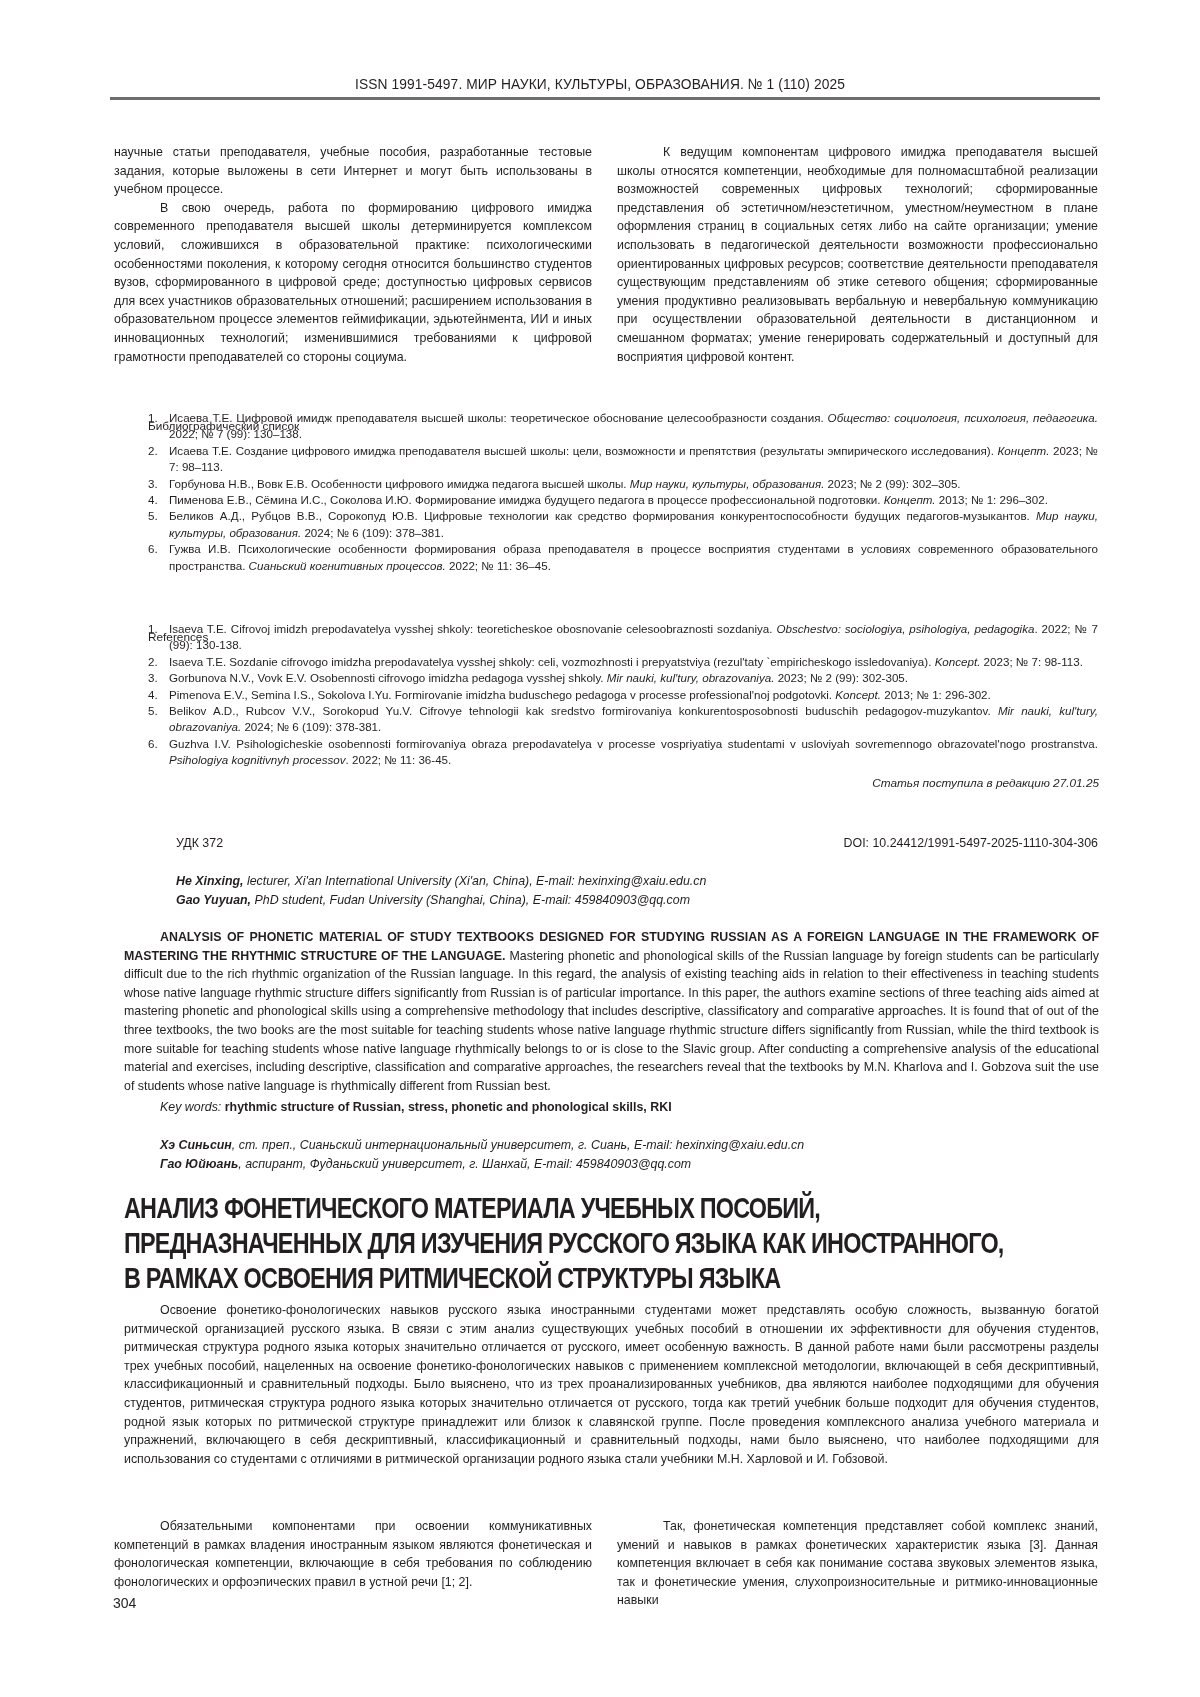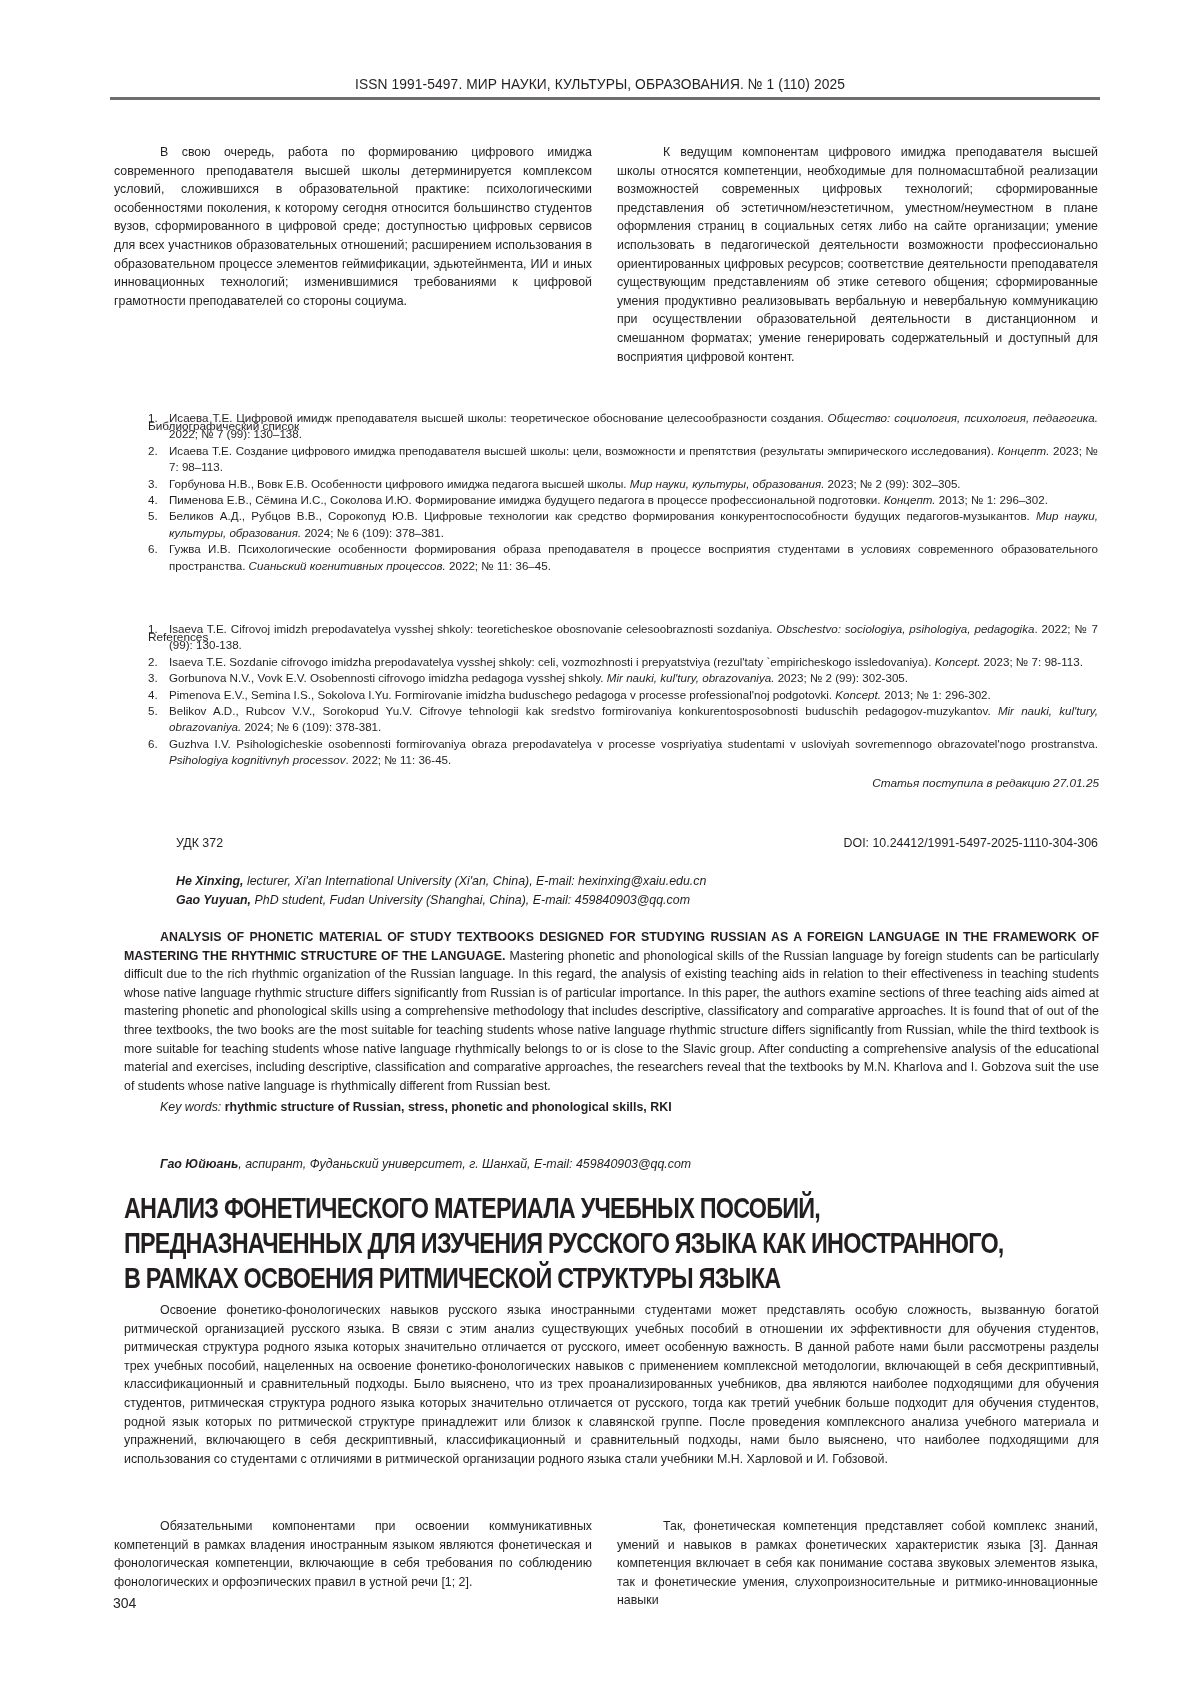--- a/index.html
+++ b/index.html
@@ -38,20 +38,21 @@
 </style>
 </head>
 <body>
 
 <div class="page">
 
   <div class="running-head">ISSN 1991-5497. МИР НАУКИ, КУЛЬТУРЫ, ОБРАЗОВАНИЯ.  № 1 (110) 2025</div>
   <div class="head-rule"></div>
 
   <div class="col colL">
+    <p>научные статьи преподавателя, учебные пособия, разработанные тестовые задания, которые выложены в сети Интернет и могут быть использованы в учебном процессе.</p>
     <p class="indent">В свою очередь, работа по формированию цифрового имиджа современного преподавателя высшей школы детерминируется комплексом условий, сложившихся в образовательной практике: психологическими особенностями поколения, к которому сегодня относится большинство студентов вузов, сформированного в цифровой среде; доступностью цифровых сервисов для всех участников образовательных отношений; расширением использования в образовательном процессе элементов геймификации, эдьютейнмента, ИИ и иных инновационных технологий; изменившимися требованиями к цифровой грамотности преподавателей со стороны социума.</p>
   </div>
   <div class="col colR">
     <p class="indent">К ведущим компонентам цифрового имиджа преподавателя высшей школы относятся компетенции, необходимые для полномасштабной реализации возможностей современных цифровых технологий; сформированные представления об эстетичном/неэстетичном, уместном/неуместном в плане оформления страниц в социальных сетях либо на сайте организации; умение использовать в педагогической деятельности возможности профессионально ориентированных цифровых ресурсов; соответствие деятельности преподавателя существующим представлениям об этике сетевого общения; сформированные умения продуктивно реализовывать вербальную и невербальную коммуникацию при осуществлении образовательной деятельности в дистанционном и смешанном форматах; умение генерировать содержательный и доступный для восприятия цифровой контент.</p>
   </div>
 
   <div class="section-label" style="top:383px;">Библиографический список</div>
 
   <ol class="ref-list" style="top:410px;">
     <li><span class="num">1.</span><span>Исаева Т.Е. Цифровой имидж преподавателя высшей школы: теоретическое обоснование целесообразности создания. </span><i>Общество: социология, психология, педагогика.</i><span> 2022; № 7 (99): 130–138.</span></li>
@@ -78,20 +79,21 @@
   <div class="udk">УДК 372</div>
   <div class="doi">DOI: 10.24412/1991-5497-2025-1110-304-306</div>
 
   <div class="author-line" style="top:874px;"><b>He Xinxing,</b><span> lecturer, Xi'an International University (Xi'an, China), E-mail: hexinxing@xaiu.edu.cn</span></div>
   <div class="author-line" style="top:893px;"><b>Gao Yuyuan,</b><span> PhD student, Fudan University (Shanghai, China), E-mail: 459840903@qq.com</span></div>
 
   <p class="abstract" style="top:928px;"><span class="indent"></span><b>ANALYSIS OF PHONETIC MATERIAL OF STUDY TEXTBOOKS DESIGNED FOR STUDYING RUSSIAN AS A FOREIGN LANGUAGE IN THE FRAMEWORK OF MASTERING THE RHYTHMIC STRUCTURE OF THE LANGUAGE.</b><span> Mastering phonetic and phonological skills of the Russian language by foreign students can be particularly difficult due to the rich rhythmic organization of the Russian language. In this regard, the analysis of existing teaching aids in relation to their effectiveness in teaching students whose native language rhythmic structure differs significantly from Russian is of particular importance. In this paper, the authors examine sections of three teaching aids aimed at mastering phonetic and phonological skills using a comprehensive methodology that includes descriptive, classificatory and comparative approaches. It is found that of out of the three textbooks, the two books are the most suitable for teaching students whose native language rhythmic structure differs significantly from Russian, while the third textbook is more suitable for teaching students whose native language rhythmically belongs to or is close to the Slavic group. After conducting a comprehensive analysis of the educational material and exercises, including descriptive, classification and comparative approaches, the researchers reveal that the textbooks by M.N. Kharlova and I. Gobzova suit the use of students whose native language is rhythmically different from Russian best.</span></p>
 
   <div class="keywords" style="top:1100px;"><i>Key words: </i><b>rhythmic structure of Russian, stress, phonetic and phonological skills, RKI</b></div>
 
+  <div class="author-line" style="top:1138px; left:160px;"><b>Хэ Синьсин</b><span>, ст. преп., Сианьский интернациональный университет, г. Сиань, E-mail: hexinxing@xaiu.edu.cn</span></div>
   <div class="author-line" style="top:1157px; left:160px;"><b>Гао Юйюань</b><span>, аспирант, Фуданьский университет, г. Шанхай, E-mail: 459840903@qq.com</span></div>
 
   <h1 class="main-title" style="top:1190px;">
     <div>АНАЛИЗ ФОНЕТИЧЕСКОГО МАТЕРИАЛА УЧЕБНЫХ ПОСОБИЙ,</div>
     <div>ПРЕДНАЗНАЧЕННЫХ ДЛЯ ИЗУЧЕНИЯ РУССКОГО ЯЗЫКА КАК ИНОСТРАННОГО,</div>
     <div>В РАМКАХ ОСВОЕНИЯ РИТМИЧЕСКОЙ СТРУКТУРЫ ЯЗЫКА</div>
   </h1>
 
   <p class="abstract" style="top:1301px;"><span class="indent"></span><span>Освоение фонетико-фонологических навыков русского языка иностранными студентами может представлять особую сложность, вызванную богатой ритмической организацией русского языка. В связи с этим анализ существующих учебных пособий в отношении их эффективности для обучения студентов, ритмическая структура родного языка которых значительно отличается от русского, имеет особенную важность. В данной работе нами были рассмотрены разделы трех учебных пособий, нацеленных на освоение фонетико-фонологических навыков с применением комплексной методологии, включающей в себя дескриптивный, классификационный и сравнительный подходы. Было выяснено, что из трех проанализированных учебников, два являются наиболее подходящими для обучения студентов, ритмическая структура родного языка которых значительно отличается от русского, тогда как третий учебник больше подходит для обучения студентов, родной язык которых по ритмической структуре принадлежит или близок к славянской группе. После проведения комплексного анализа учебного материала и упражнений, включающего в себя дескриптивный, классификационный и сравнительный подходы, нами было выяснено, что наиболее подходящими для использования со студентами с отличиями в ритмической организации родного языка стали учебники М.Н. Харловой и И. Гобзовой.</span></p>
 

